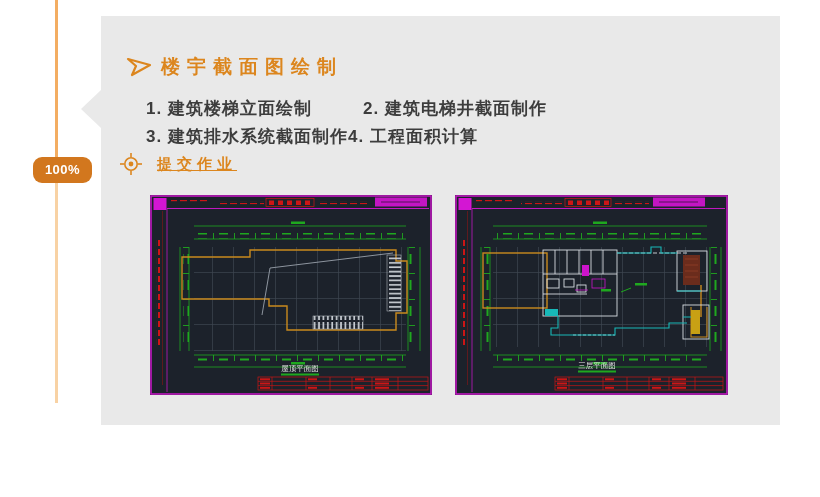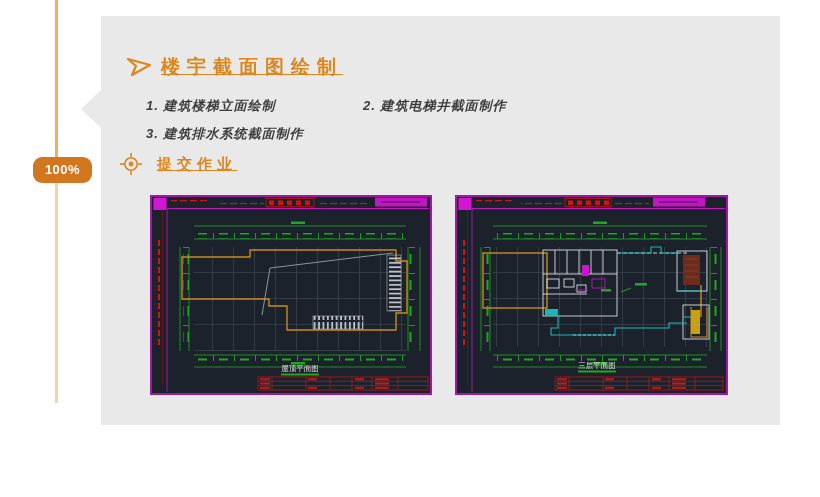--- a/index.html
+++ b/index.html
@@ -14,23 +14,23 @@
          line-height:26px;letter-spacing:0.5px;}
 
   
   .panel{position:absolute;left:101px;top:16px;width:679px;height:409px;background:#E9E9E9;}
   .notch{position:absolute;left:-20px;top:74px;width:0;height:0;
          border-top:19px solid transparent;border-bottom:19px solid transparent;
          border-right:20px solid #E9E9E9;}
 
   .sec-header{position:absolute;left:24px;top:38px;display:flex;align-items:center;}
   .sec-header .arrow{width:28px;height:24px;margin-right:8px;}
-  .sec-title{font-size:19px;font-weight:bold;color:#DC861E;letter-spacing:7px;text-decoration:underline;}
-
-  .list-item{position:absolute;font-size:13px;font-weight:600;color:#3D3D3D;letter-spacing:1px;white-space:nowrap;font-style:italic;}
+  .sec-title{font-size:19px;font-weight:bold;color:#DC861E;letter-spacing:7px;}
+
+  .list-item{position:absolute;font-size:17px;font-weight:600;color:#3D3D3D;letter-spacing:1px;white-space:nowrap;}
   .li-1{left:45px;top:81px;}
   .li-2{left:247px;top:81px;margin-left:15px;}
   .li-3{left:45px;top:109px;}
   .li-4{left:247px;top:109px;}
 
   .submit-row{position:absolute;left:18px;top:136px;display:flex;align-items:center;}
   .submit-row .target{width:24px;height:24px;margin-right:14px;}
   .submit-label{font-size:15px;font-weight:bold;color:#DC861E;letter-spacing:5px;text-decoration:underline;}
 
   .drawing{position:absolute;top:179px;}
@@ -53,20 +53,21 @@
     <div class="sec-header">
       <svg class="arrow" viewBox="0 0 28 24">
         <path d="M3,4 L25,10 L7,20 L11,11 Z" fill="none" stroke="#DC861E" stroke-width="2.2" stroke-linejoin="round"></path>
       </svg>
       <span class="sec-title">楼宇截面图绘制</span>
     </div>
 
     <div class="list-item li-1">1. 建筑楼梯立面绘制</div>
     <div class="list-item li-2">2. 建筑电梯井截面制作</div>
     <div class="list-item li-3">3. 建筑排水系统截面制作</div>
+    <div class="list-item li-4">4. 工程面积计算</div>
 
     <div class="submit-row">
       <svg class="target" viewBox="0 0 24 24">
         <circle cx="12" cy="12" r="6.2" fill="none" stroke="#DC861E" stroke-width="1.6"></circle>
         <circle cx="12" cy="12" r="2.4" fill="#DC861E"></circle>
         <line x1="12" y1="1" x2="12" y2="5" stroke="#DC861E" stroke-width="1.6"></line>
         <line x1="12" y1="19" x2="12" y2="23" stroke="#DC861E" stroke-width="1.6"></line>
         <line x1="1" y1="12" x2="5" y2="12" stroke="#DC861E" stroke-width="1.6"></line>
         <line x1="19" y1="12" x2="23" y2="12" stroke="#DC861E" stroke-width="1.6"></line>
       </svg>

